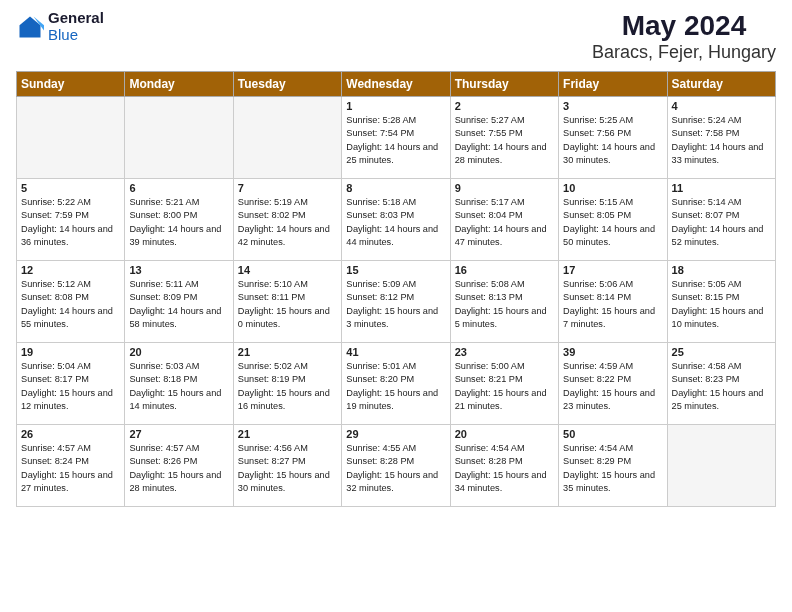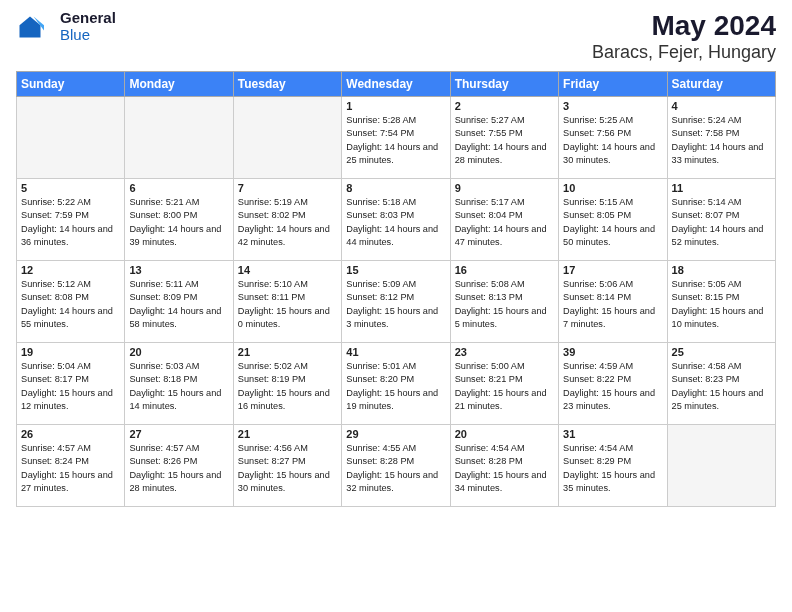--- a/index.html
+++ b/index.html
@@ -18,21 +18,21 @@
     }
     .header {
       display: flex;
       justify-content: space-between;
       align-items: flex-start;
       margin-bottom: 8px;
     }
     .logo {
       display: flex;
       align-items: center;
-      gap: 16px;
+      gap: 4px;
     }
     .logo-text {
       display: flex;
       flex-direction: column;
       line-height: 1.1;
     }
     .logo-general {
       font-size: 15px;
       font-weight: bold;
       color: #1a1a2e;
@@ -46,32 +46,33 @@
       width: 28px;
       height: 28px;
     }
     .title-block {
       text-align: right;
     }
     .title-month {
       font-size: 28px;
       font-weight: bold;
       color: #1a1a2e;
+      text-align: center;
     }
     .title-location {
       font-size: 18px;
       color: #333;
     }
     .calendar {
       width: 100%;
       border-collapse: collapse;
       table-layout: fixed;
     }
     .calendar th {
-      background: #3b82f6;
+      background: #a16207;
       color: #fff;
       font-size: 12px;
       font-weight: bold;
       padding: 5px 4px;
       text-align: left;
       border: 1px solid #aaa;
     }
     .calendar td {
       border: 1px solid #ccc;
       vertical-align: top;
@@ -257,20 +258,20 @@
           </td>
           <td>
             <div class="day-number">29</div>
             <div class="day-info">Sunrise: 4:55 AM<br>Sunset: 8:28 PM<br>Daylight: 15 hours and 32 minutes.</div>
           </td>
           <td>
             <div class="day-number">20</div>
             <div class="day-info">Sunrise: 4:54 AM<br>Sunset: 8:28 PM<br>Daylight: 15 hours and 34 minutes.</div>
           </td>
           <td>
-            <div class="day-number">31</div>
+            <div class="day-number">50</div>
             <div class="day-info">Sunrise: 4:54 AM<br>Sunset: 8:29 PM<br>Daylight: 15 hours and 35 minutes.</div>
           </td>
           <td class="empty"></td>
         </tr>
       </tbody>
   </table>
 </div>
 
 </body></html>

